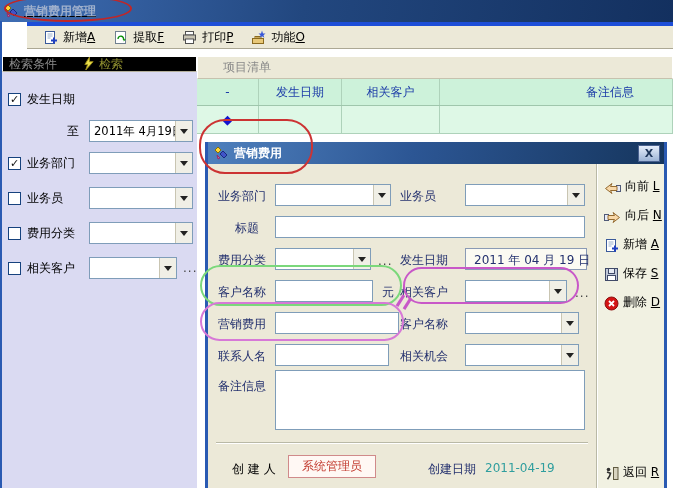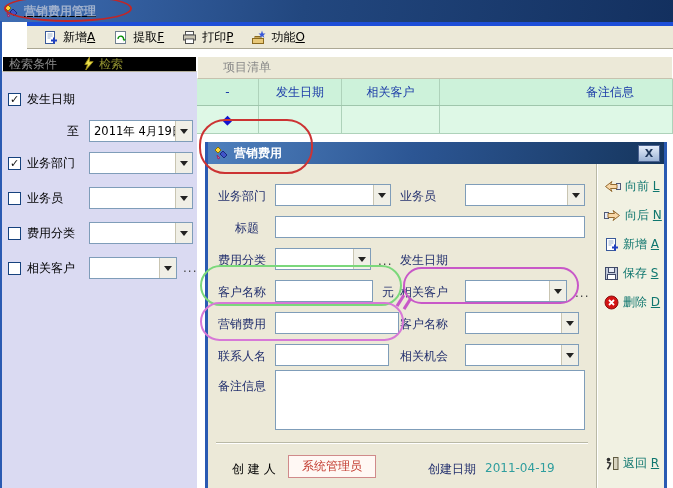--- a/index.html
+++ b/index.html
@@ -73,22 +73,22 @@
   .ftextarea { position: absolute; background: #fff; border: 1px solid #7f9db9; }
   .fsep { position: absolute; left: 8px; width: 372px; height: 2px;
     border-top: 1px solid #b9b9a6; border-bottom: 1px solid #fff; }
   .creator-box { position: absolute; width: 88px; height: 23px; border: 1px solid #d08a8a;
     background: #fff8f4; color: #c23a2e; display: flex; align-items: center; justify-content: center; }
   .created-val { position: absolute; color: #2f9e9e; }
 
   
   .dlg-side { position: absolute; right: 0; top: 0; bottom: 0; width: 68px; background: #f1f1e2;
     border-left: 1px solid #b9b9a6; box-shadow: inset 1px 0 0 #fff; }
-  .side-btn { position: absolute; left: 7px; display: flex; align-items: center; gap: 4px;
-    color: #0f766e; white-space: nowrap; cursor: default; }
+  .side-btn { position: absolute; left: 7px; display: flex; align-items: flex-end; gap: 4px;
+    color: #000000; white-space: nowrap; cursor: default; }
 
   
   .ann { position: absolute; pointer-events: none; z-index: 40; }
   .a1 { left: 4px; top: -5px; width: 128px; height: 27px; border: 2px solid #c22626; border-radius: 50%; }
   .a2 { left: 199px; top: 119px; width: 114px; height: 55px; border: 2px solid #c33; border-radius: 26px; }
   .a3 { left: 200px; top: 265px; width: 202px; height: 41px; border: 2px solid #7bd87b; border-radius: 21px; }
   .a4 { left: 403px; top: 267px; width: 176px; height: 37px; border: 2px solid #c858c8; border-radius: 19px; }
   .a5 { left: 200px; top: 302px; width: 204px; height: 39px; border: 2px solid #d779d7; border-radius: 20px; }
   .slash { width: 2.5px; height: 13px; background: #c858c8; transform: rotate(32deg); }
   .s1 { left: 399px; top: 294px; } .s2 { left: 406px; top: 297px; }
@@ -262,20 +262,21 @@
       <span class="flabel" style="left:27px;top:56px">标题</span>
       <div class="finput" style="left:67px;top:52px;width:310px"></div>
 
       <span class="flabel" style="left:10px;top:88px">费用分类</span>
       <span class="combo fcombo" style="left:67px;top:84px;width:96px">
         <span class="val"></span>
         <span class="dd"></span>
       </span>
       <span class="fmore" style="left:170px;top:90px">...</span>
       <span class="flabel" style="left:192px;top:88px">发生日期</span>
+      <div class="datebox" style="left:257px;top:84px;width:122px">2011 年 04 月 19 日</div>
 
       <span class="flabel" style="left:10px;top:120px">客户名称</span>
       <div class="finput" style="left:67px;top:116px;width:98px"></div>
       <span class="flabel" style="left:174px;top:120px">元</span>
       <span class="flabel" style="left:192px;top:120px">相关客户</span>
       <span class="combo fcombo" style="left:257px;top:116px;width:102px">
         <span class="val"></span>
         <span class="dd"></span>
       </span>
       <span class="fmore" style="left:367px;top:122px">...</span>
@@ -349,21 +350,21 @@
         </div>
         <div class="side-btn" style="top:130px">
           <span class="icon">
             <svg width="15" height="15" viewBox="0 0 15 15">
               <circle cx="7.5" cy="7.5" r="6.5" fill="#d41414" stroke="#8a0c0c"></circle>
               <path d="M5 5l5 5M10 5l-5 5" stroke="#fff" stroke-width="1.8"></path>
             </svg>
           </span>
           <span><span>删除</span> <span class="hk">D</span></span>
         </div>
-        <div class="side-btn" style="top:291px">
+        <div class="side-btn" style="top:300px">
           <span class="icon">
             <svg width="15" height="15" viewBox="0 0 15 15">
               <rect x="9.5" y="1.5" width="4.5" height="12" fill="#d8d4c0" stroke="#605a40"></rect>
               <circle cx="4.5" cy="3.5" r="1.8" fill="#303030"></circle>
               <path d="M3 6l3.5 1.2-1 3-2 3" stroke="#303030" stroke-width="1.6" fill="none"></path>
             </svg>
           </span>
           <span><span>返回</span> <span class="hk">R</span></span>
         </div>
       </div>

